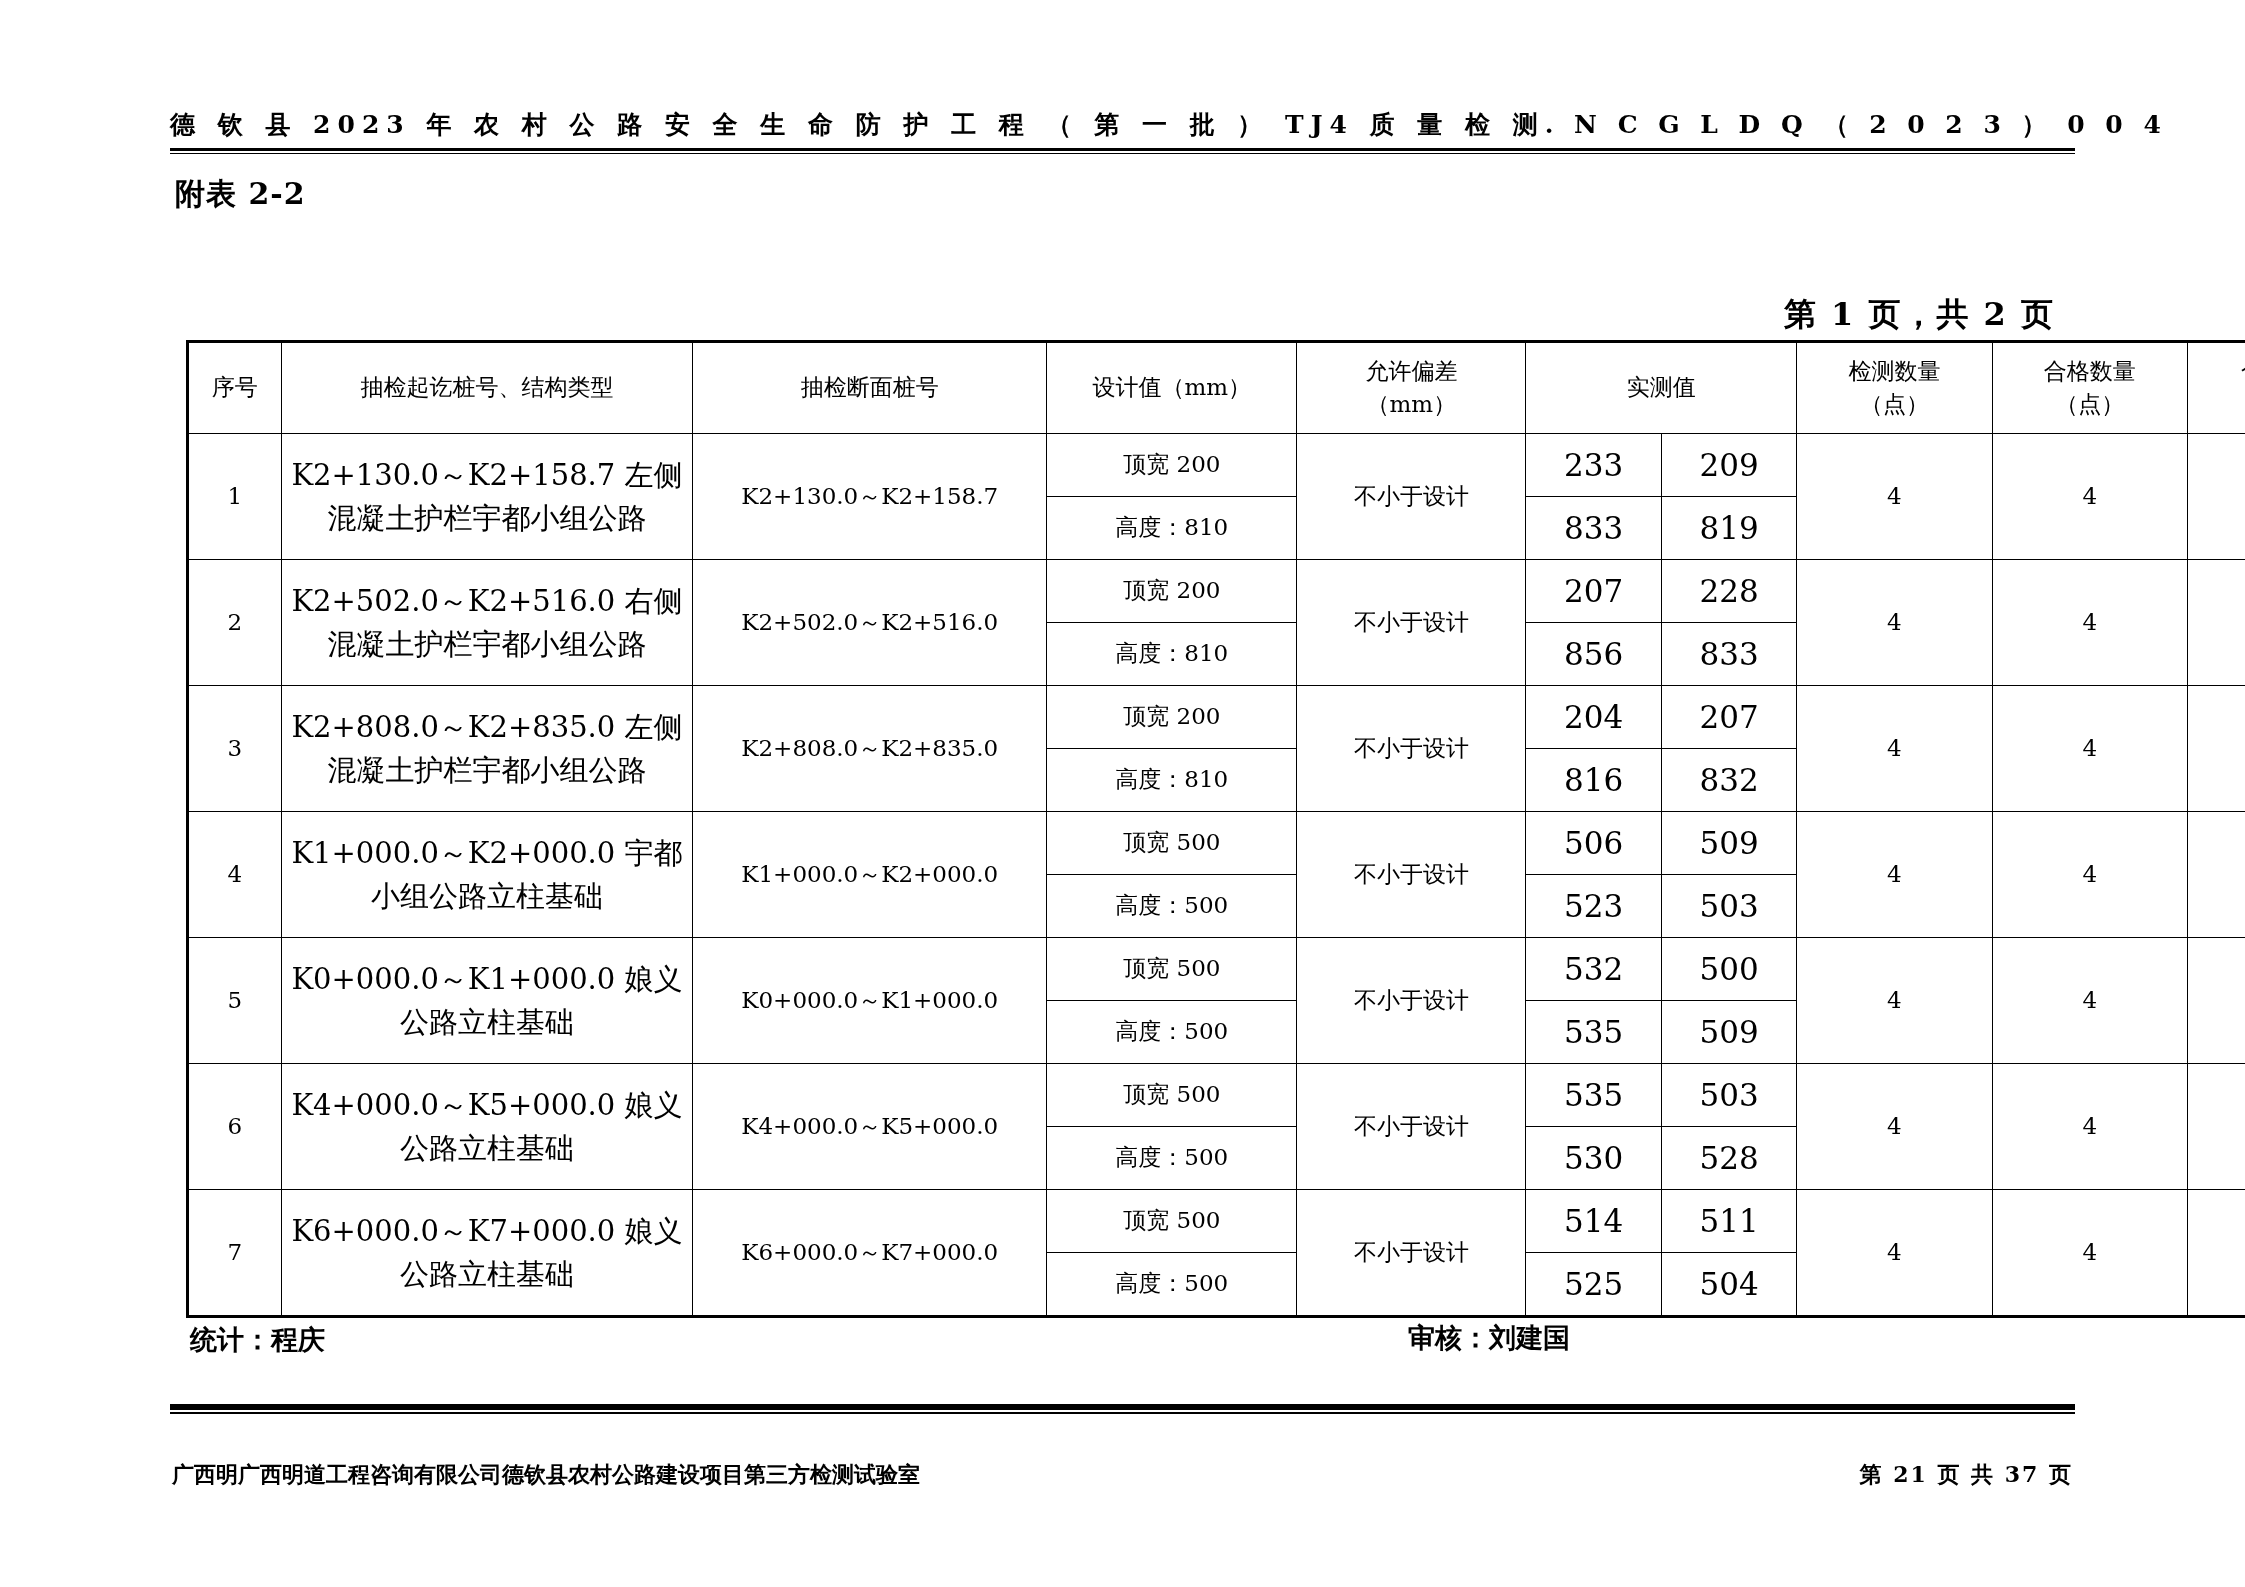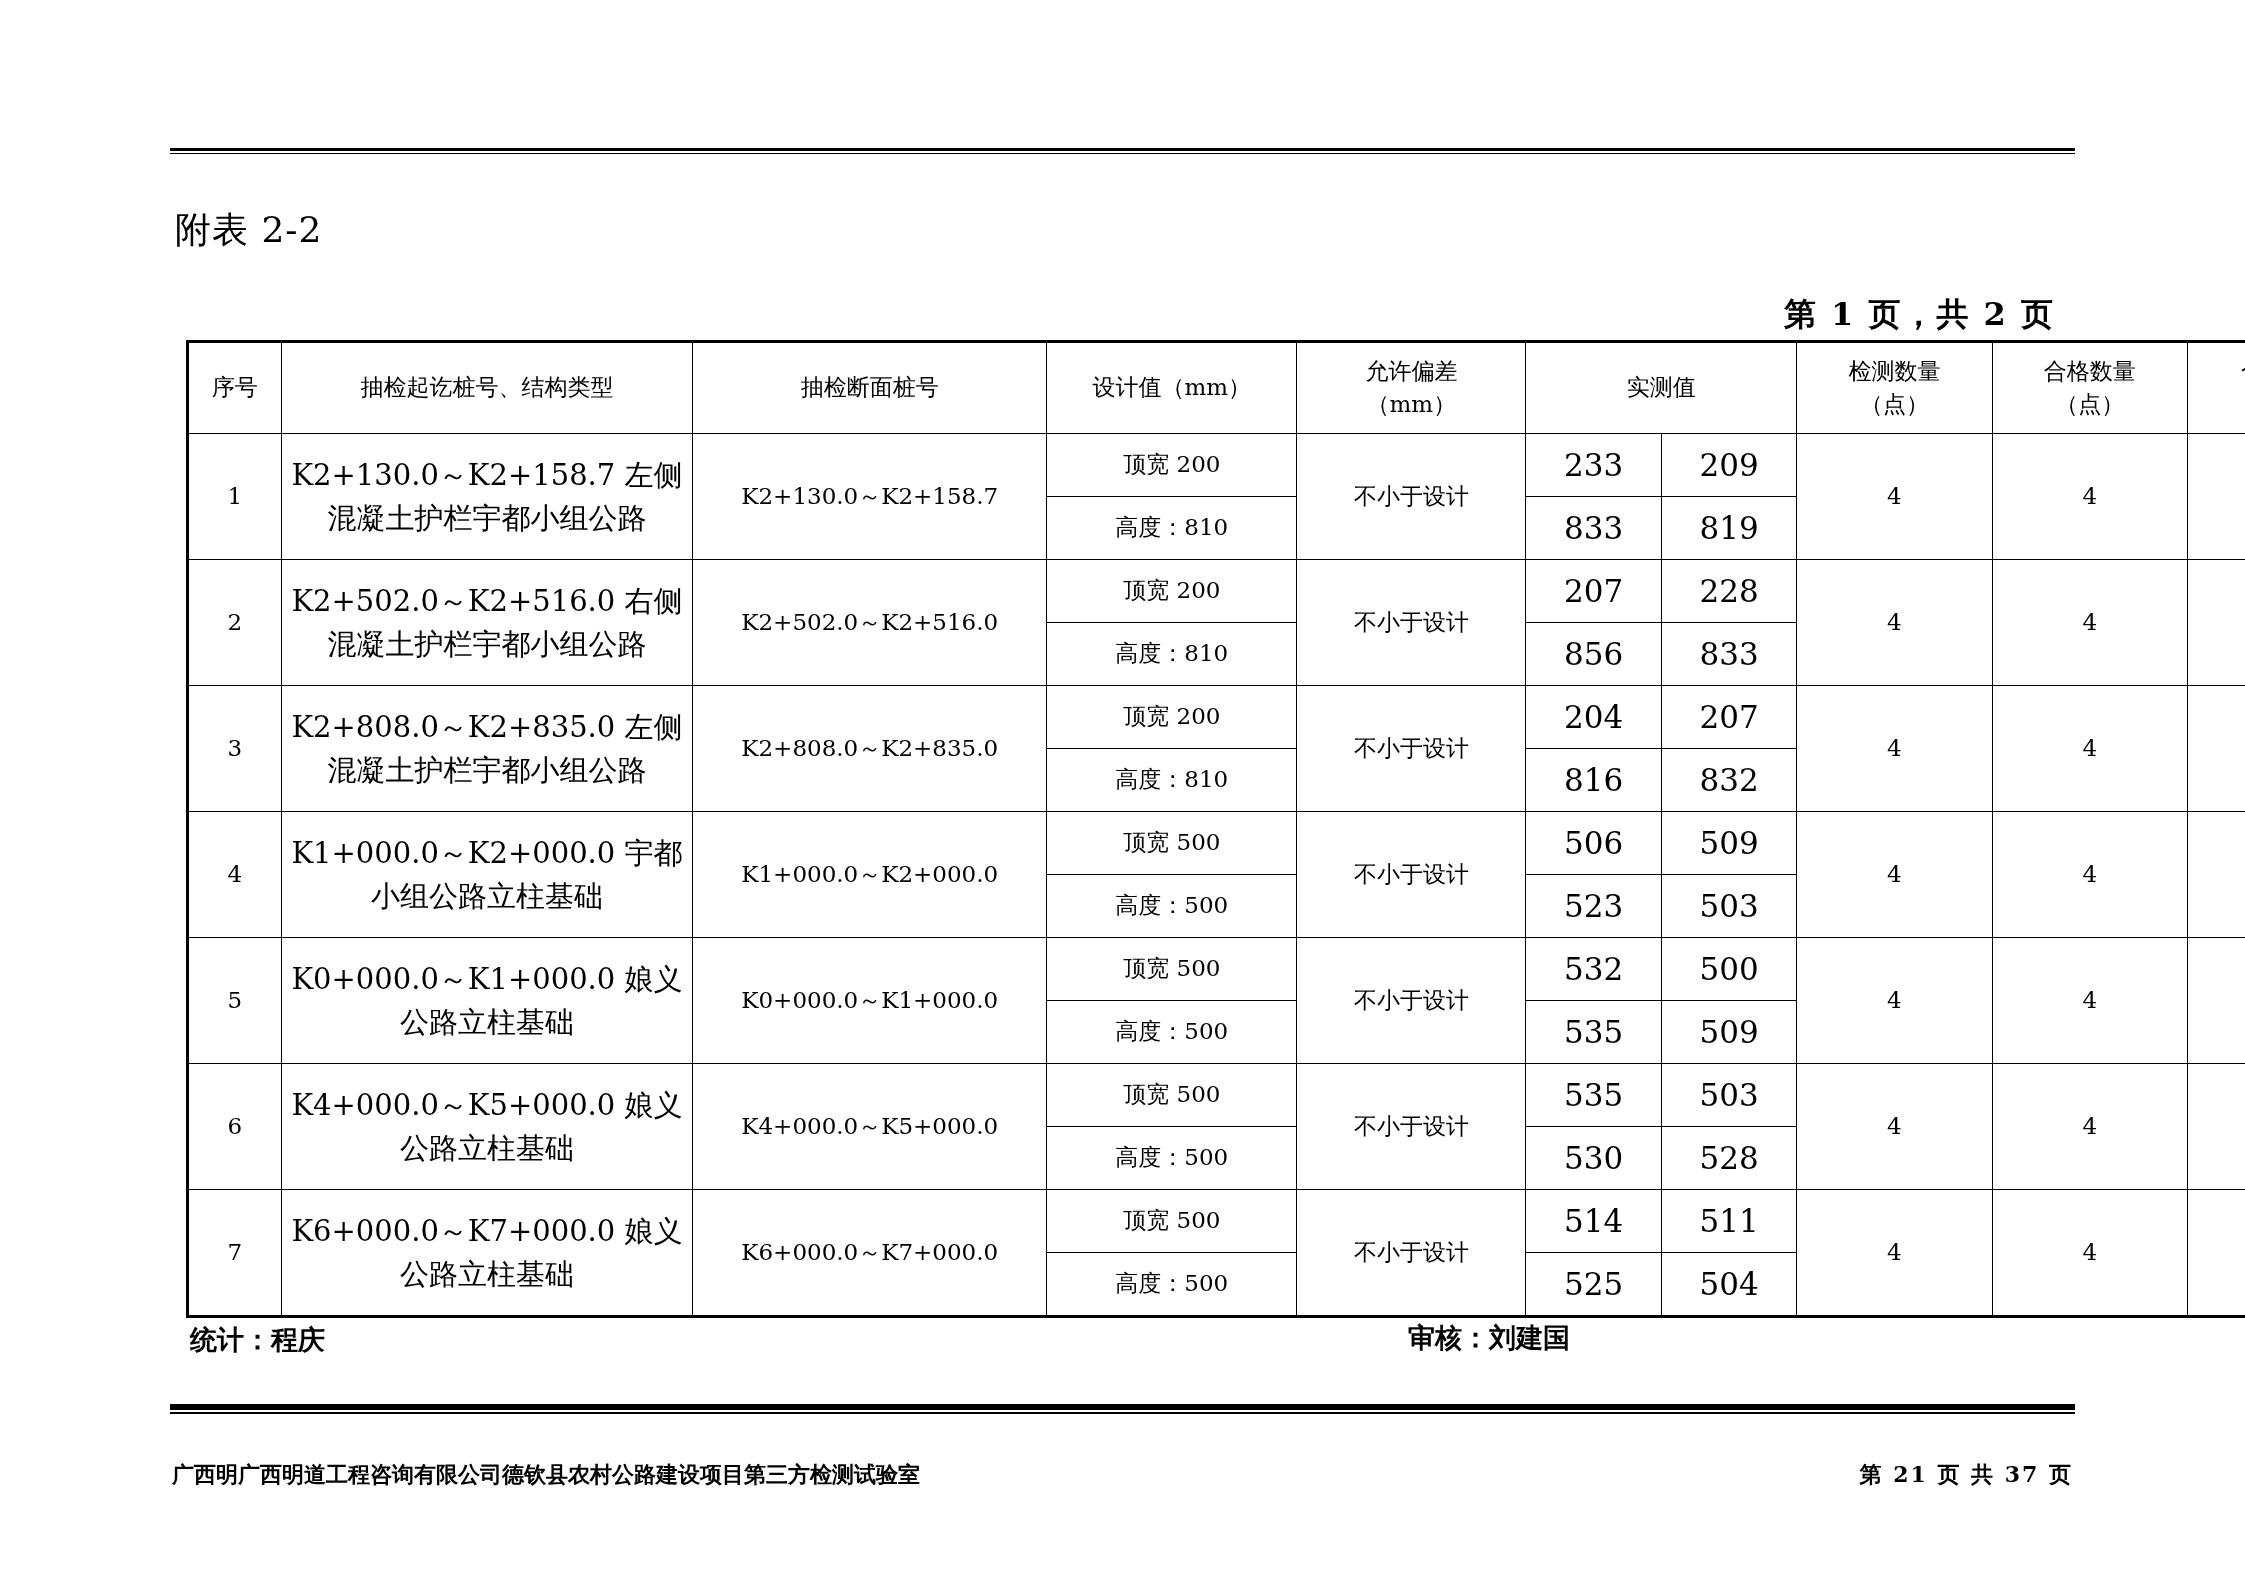--- a/index.html
+++ b/index.html
@@ -44,23 +44,23 @@
     height: 6px;
     border-top: 3px solid #000;
     border-bottom: 1px solid #000;
     box-sizing: border-box;
   }
 
   
   .attach-label {
     position: absolute;
     left: 175px;
-    top: 206px;
-    font-size: 36px;
-    font-weight: normal;
+    top: 174px;
+    font-size: 30px;
+    font-weight: bold;
     letter-spacing: 1px;
   }
 
   
   .doc-title {
     position: absolute;
     left: 170px;
     right: 170px;
     top: 240px;
     text-align: center;
@@ -165,20 +165,24 @@
     white-space: nowrap;
     margin-top: 28px;
   }
   .run-footer .fright { letter-spacing: 2px; }
 </style>
 </head>
 <body>
 
 <div class="page">
 
+  <div class="run-header">
+    <div class="left">德 钦 县 2023 年 农 村 公 路 安 全 生 命 防 护 工 程 （ 第 一 批 ） TJ4 质 量 检 测</div>
+    <div class="right">. N C G L   D Q （ 2 0 2 3 ）   0 0 4</div>
+  </div>
   <div class="header-rule"></div>
 
   <div class="attach-label">附表 2-2</div>
 
 
   <div class="page-of">第 1 页，共 2 页</div>
 
   <div class="tbl-wrap">
     <table class="main">
       <colgroup>

